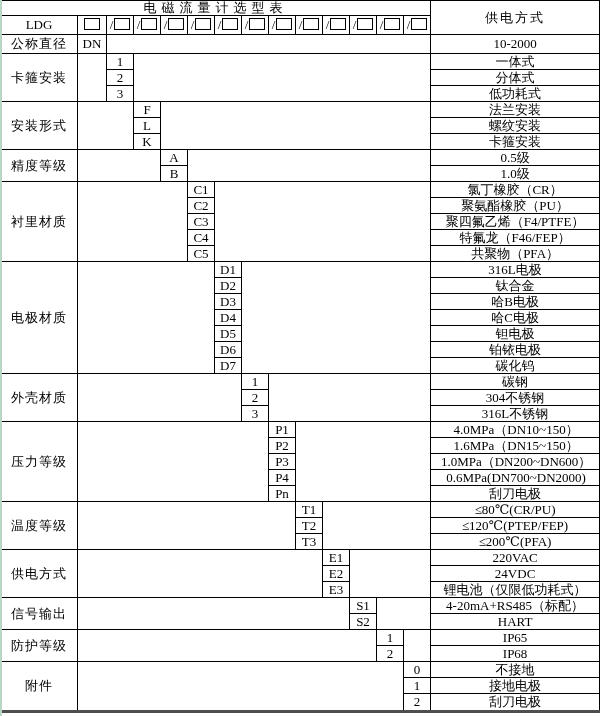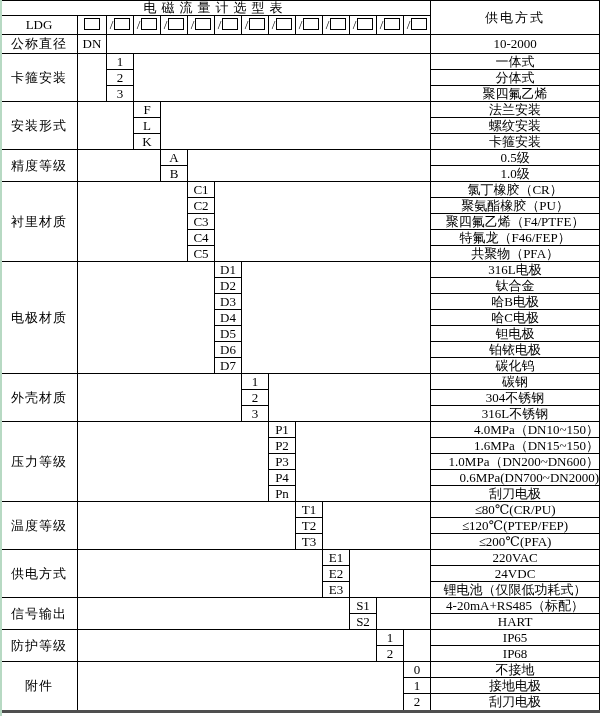--- a/index.html
+++ b/index.html
@@ -53,21 +53,21 @@
     background: #fff;
   }
   td.slot-cell, td.box-cell { font-size: 13px; }
   td.slot-cell span.slash { margin-right: 1px; }
 
   td.label-cell { font-size: 13px; letter-spacing: 1px; }
   td.diam-label { text-align: left; padding-left: 3px; letter-spacing: 1px; font-family: Liberation Serif, serif; }
   td.code-cell { font-size: 12px; }
   td.dn-cell { text-align: left; padding-left: 2px; font-size: 12px; }
   td.desc-cell { font-size: 13px; }
-  td.desc-cell.left { text-align: right; padding-left: 2px; }
+  td.desc-cell.left { text-align: center; padding-left: 2px; }
   td.spacer { background: #fff; }
 
   
   .left-stripe {
     position: absolute;
     left: 0; top: 0;
     width: 2px; height: 716px;
     background: #b7d9c3;
     z-index: 5;
   }
@@ -138,21 +138,21 @@
           <td class="code-cell">1</td>
           <td class="spacer" rowspan="3" colspan="11"></td>
           <td class="desc-cell">一体式</td>
         </tr>
         <tr class="data-row">
           <td class="code-cell">2</td>
           <td class="desc-cell">分体式</td>
         </tr>
         <tr class="data-row">
           <td class="code-cell">3</td>
-          <td class="desc-cell">聚四氟乙烯</td>
+          <td class="desc-cell">低功耗式</td>
         </tr>
         <tr class="data-row">
           <td class="label-cell" rowspan="3">安装形式</td>
           <td class="spacer" rowspan="3" colspan="2"></td>
           <td class="code-cell">F</td>
           <td class="spacer" rowspan="3" colspan="10"></td>
           <td class="desc-cell">法兰安装</td>
         </tr>
         <tr class="data-row">
           <td class="code-cell">L</td>

